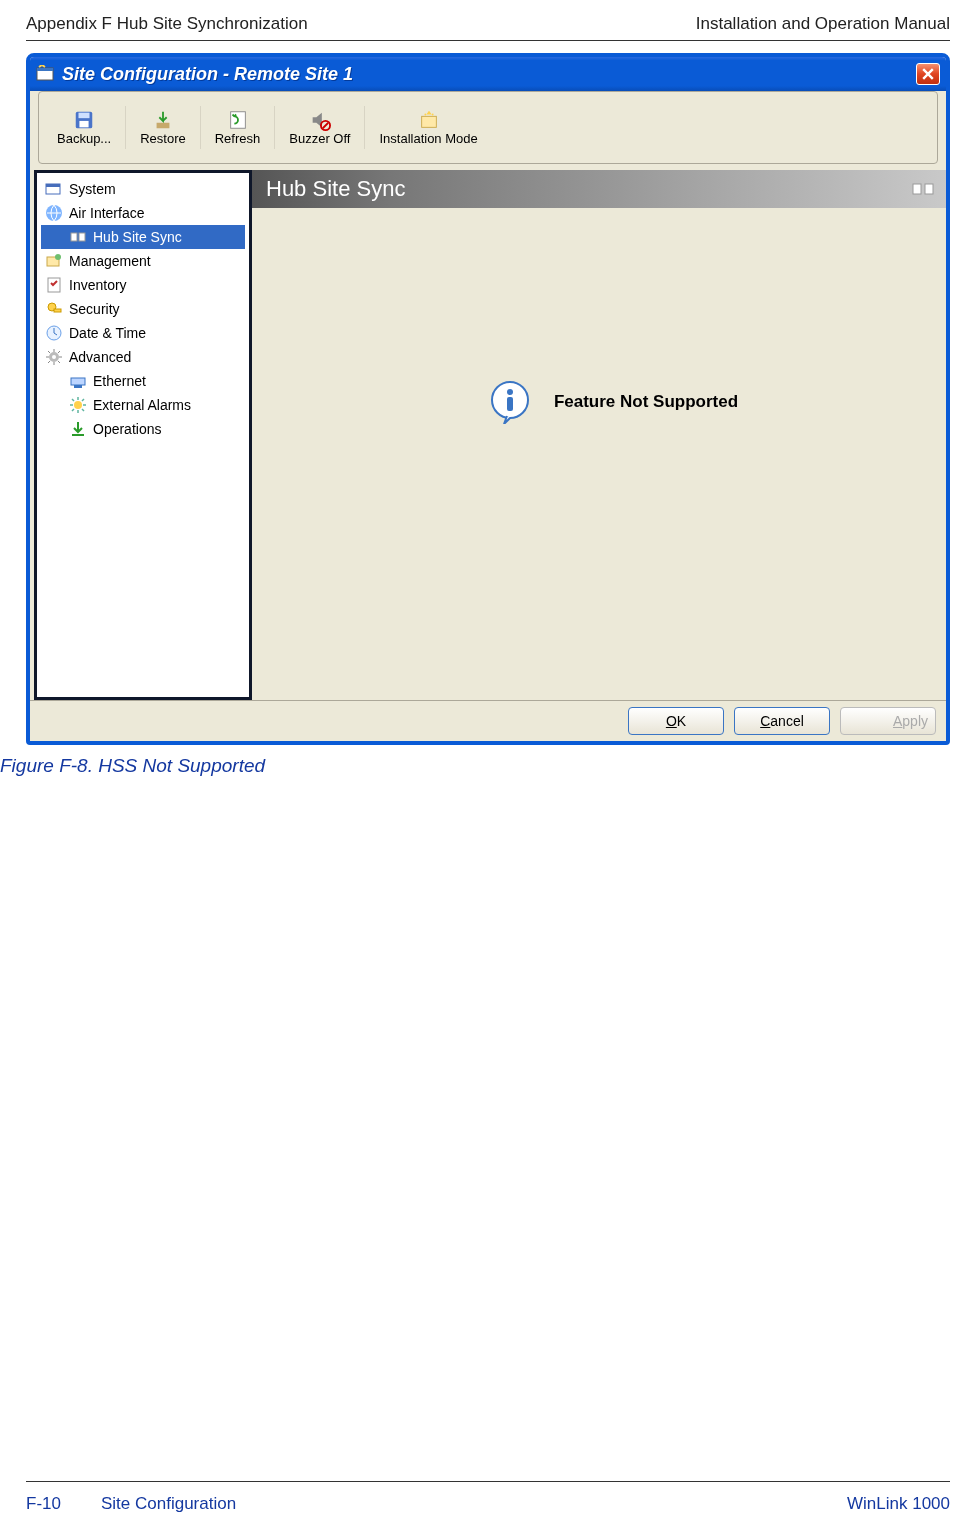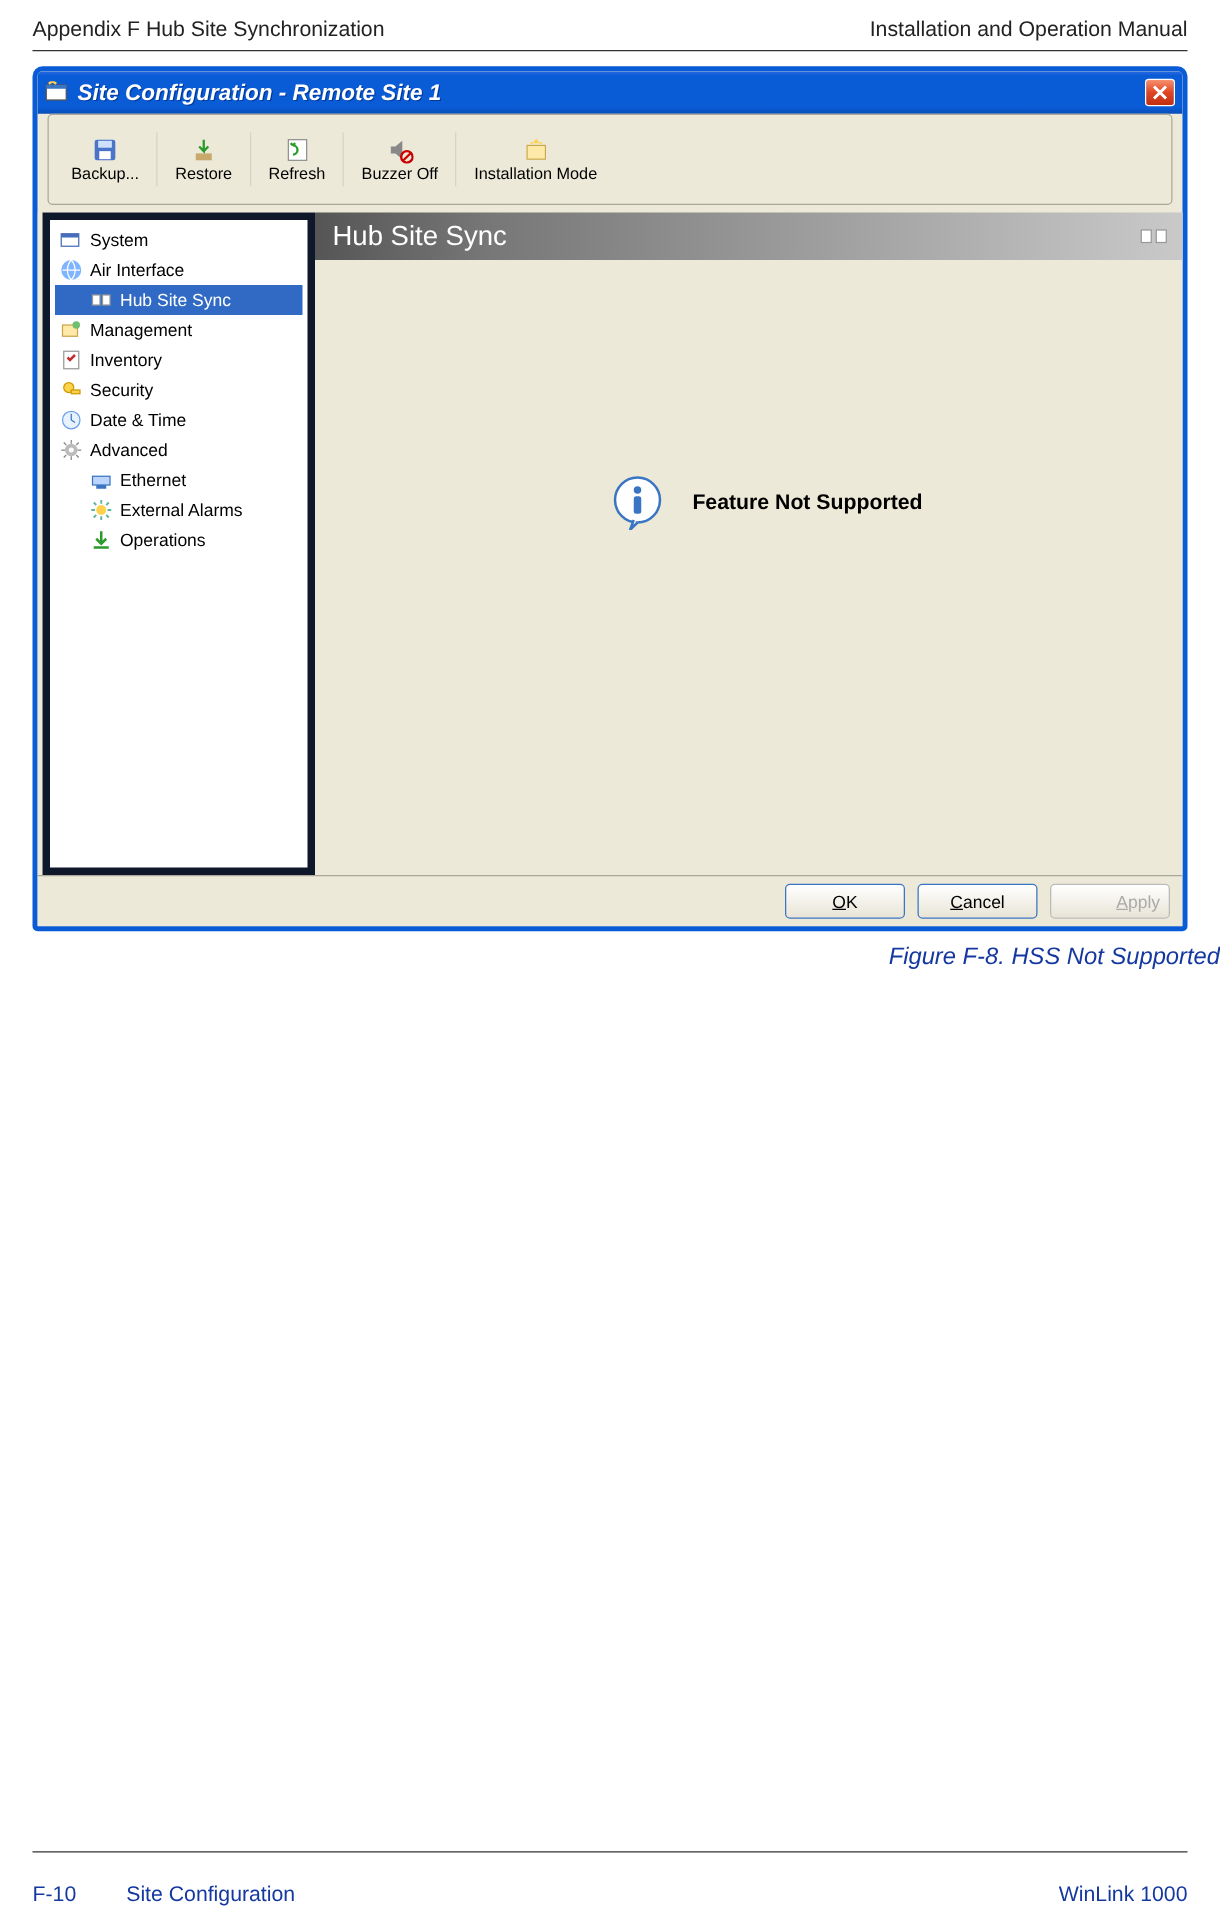--- a/index.html
+++ b/index.html
@@ -96,21 +96,21 @@
     align-items: center;
     justify-content: center;
   }
   .body-split {
     display: flex;
     background: #ece9d8;
   }
   .nav-tree {
     width: 218px;
     background: #fff;
-    border: 6px solid #0f172a;
+    border: 3px solid #0f172a;
     margin: 0 0 0 4px;
     padding: 4px 4px;
     height: 530px;
   }
   .nav-item {
     display: flex;
     align-items: center;
     gap: 6px;
     padding: 3px 4px;
     font-size: 14px;
@@ -181,36 +181,35 @@
     display: flex;
     align-items: center;
     justify-content: center;
   }
   .w-btn.disabled {
     border-color: #bbb;
     color: #aaa;
     padding-left: 45px;
   }
   .figure-caption {
-    text-align: right;
+    text-align: left;
     margin-top: 10px;
     font-size: 19px;
     font-style: italic;
     color: #1438a0;
-    margin-left: 13px;
   }
   .page-footer-rule {
     position: absolute;
     left: 26px; right: 26px; bottom: 52px;
     border: none;
     border-top: 1px solid #333;
   }
   .page-footer {
     position: absolute;
-    left: 26px; right: 26px; bottom: 8px;
+    left: 26px; right: 26px; bottom: 20px;
     display: flex;
     justify-content: space-between;
     font-size: 17px;
     color: #1438a0;
   }
 </style>
 </head>
 <body>
 
 <div class="page-header">

